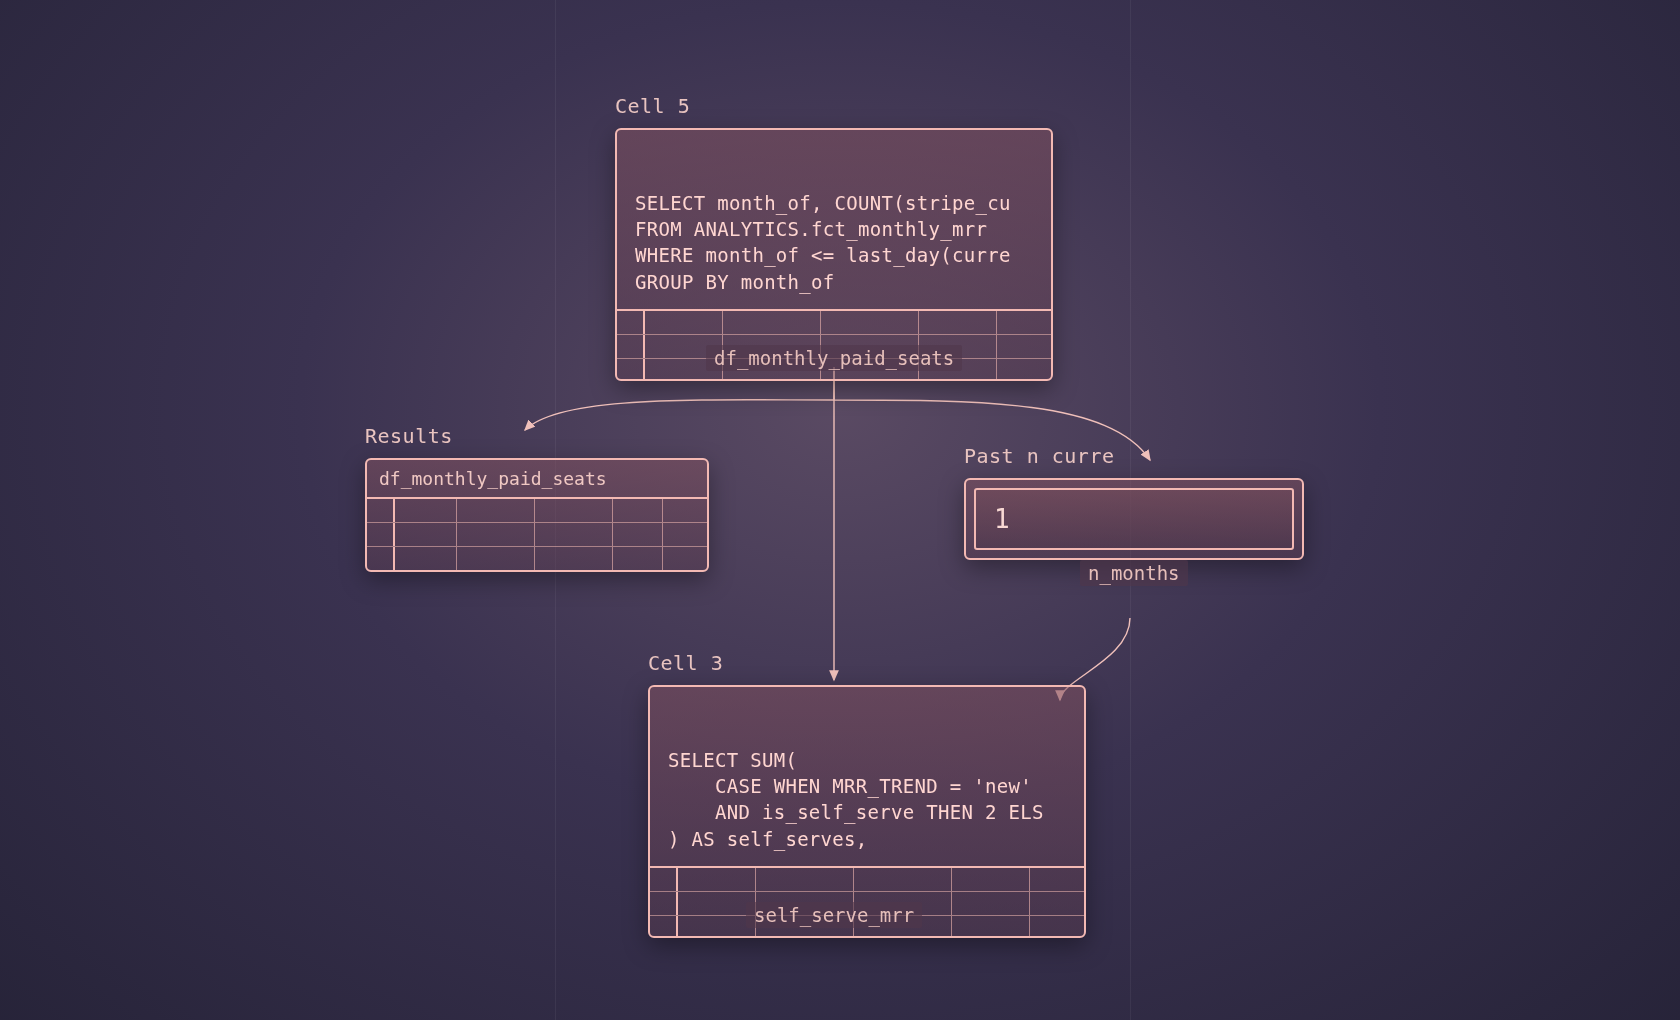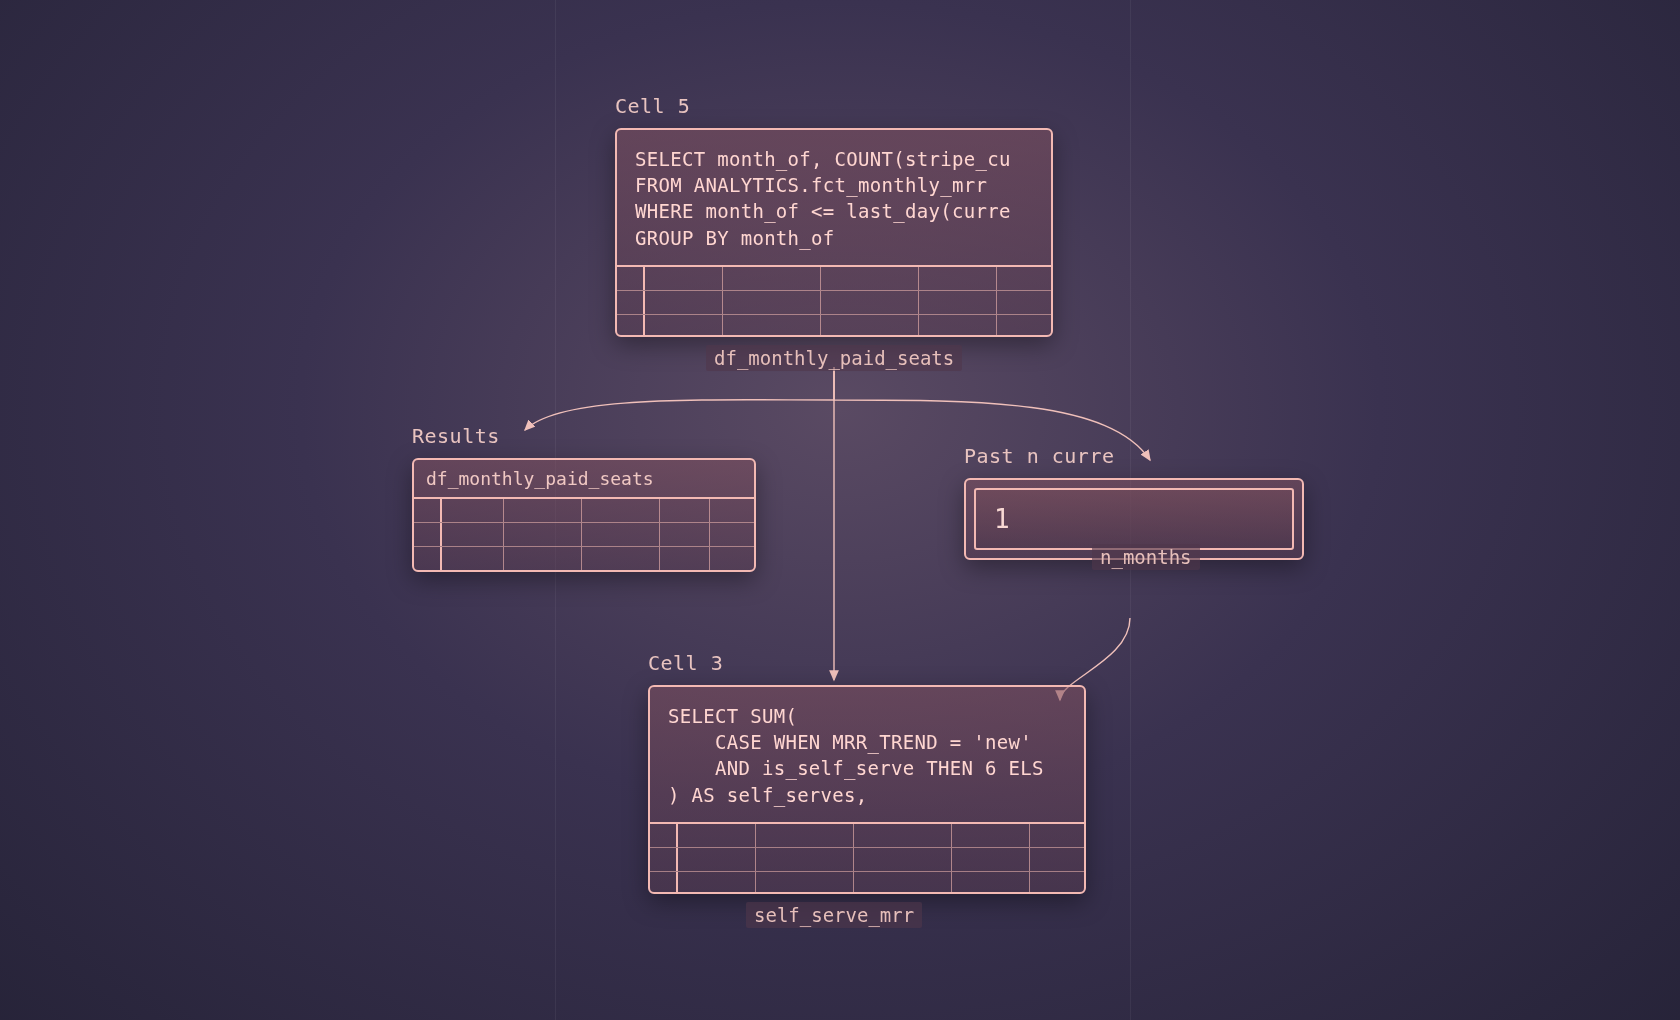--- a/index.html
+++ b/index.html
@@ -39,20 +39,21 @@
     overflow: hidden;
   }
 
   .code {
     padding: 16px 18px 14px 18px;
     font-size: 19px;
     line-height: 1.38;
     color: #ffd6d1;
     white-space: pre;
     letter-spacing: 0.3px;
+    margin-top: 44px;
   }
 
   .mini-table {
     border-top: 2px solid #f3b9b3;
   }
   .mt-col {
     border-right: 1px solid rgba(243,185,179,0.6);
     height: 23px;
   }
   .mt-col.first { width: 28px; border-right: 2px solid #f3b9b3; }
@@ -68,21 +69,21 @@
     text-align: center;
     position: absolute;
   }
 
   
   #cell1-wrap { position:absolute; left:615px; top:94px; }
   #cell1 { width: 438px; }
   #cell1 .mini-table { height:70px; }
 
   
-  #results-wrap { position:absolute; left:365px; top:424px;margin-left:47px; }
+  #results-wrap { position:absolute; left:365px; top:424px; }
   #results-panel { width: 344px; }
   .results-header {
     padding: 8px 12px;
     font-size: 18px;
     color: #f0c8c3;
     border-bottom: 2px solid #f3b9b3;
   }
   #results-panel .mini-table { border-top:none; }
 
   
@@ -203,28 +204,28 @@
     </div>
   </div>
 </div>
 
 <div id="nmonths-wrap">
   <div class="node-title">Past n curre</div>
   <div id="nmonths-panel" class="panel">
     <div class="input-box">1</div>
   </div>
 </div>
-<div class="var-label" style="left: 1080px; top: 544px; margin-left: 12px;">n_months</div>
+<div class="var-label" style="left: 1080px; top: 560px;">n_months</div>
 
 <div id="cell3-wrap">
   <div class="node-title">Cell 3</div>
   <div id="cell3" class="panel">
     <div class="code">SELECT SUM(
     CASE WHEN MRR_TREND = 'new'
-    AND is_self_serve THEN 6 ELS
+    AND is_self_serve THEN 2 ELS
 ) AS self_serves,</div>
     <div class="mini-table">
       <div class="mt-row">
           <div class="mt-col first"></div>
           <div class="mt-col" style="width:78px"></div>
           <div class="mt-col" style="width:98px"></div>
           <div class="mt-col" style="width:98px"></div>
           <div class="mt-col" style="width:78px"></div>
           <div class="mt-col" style="flex:1;border-right:none"></div>
         </div>

